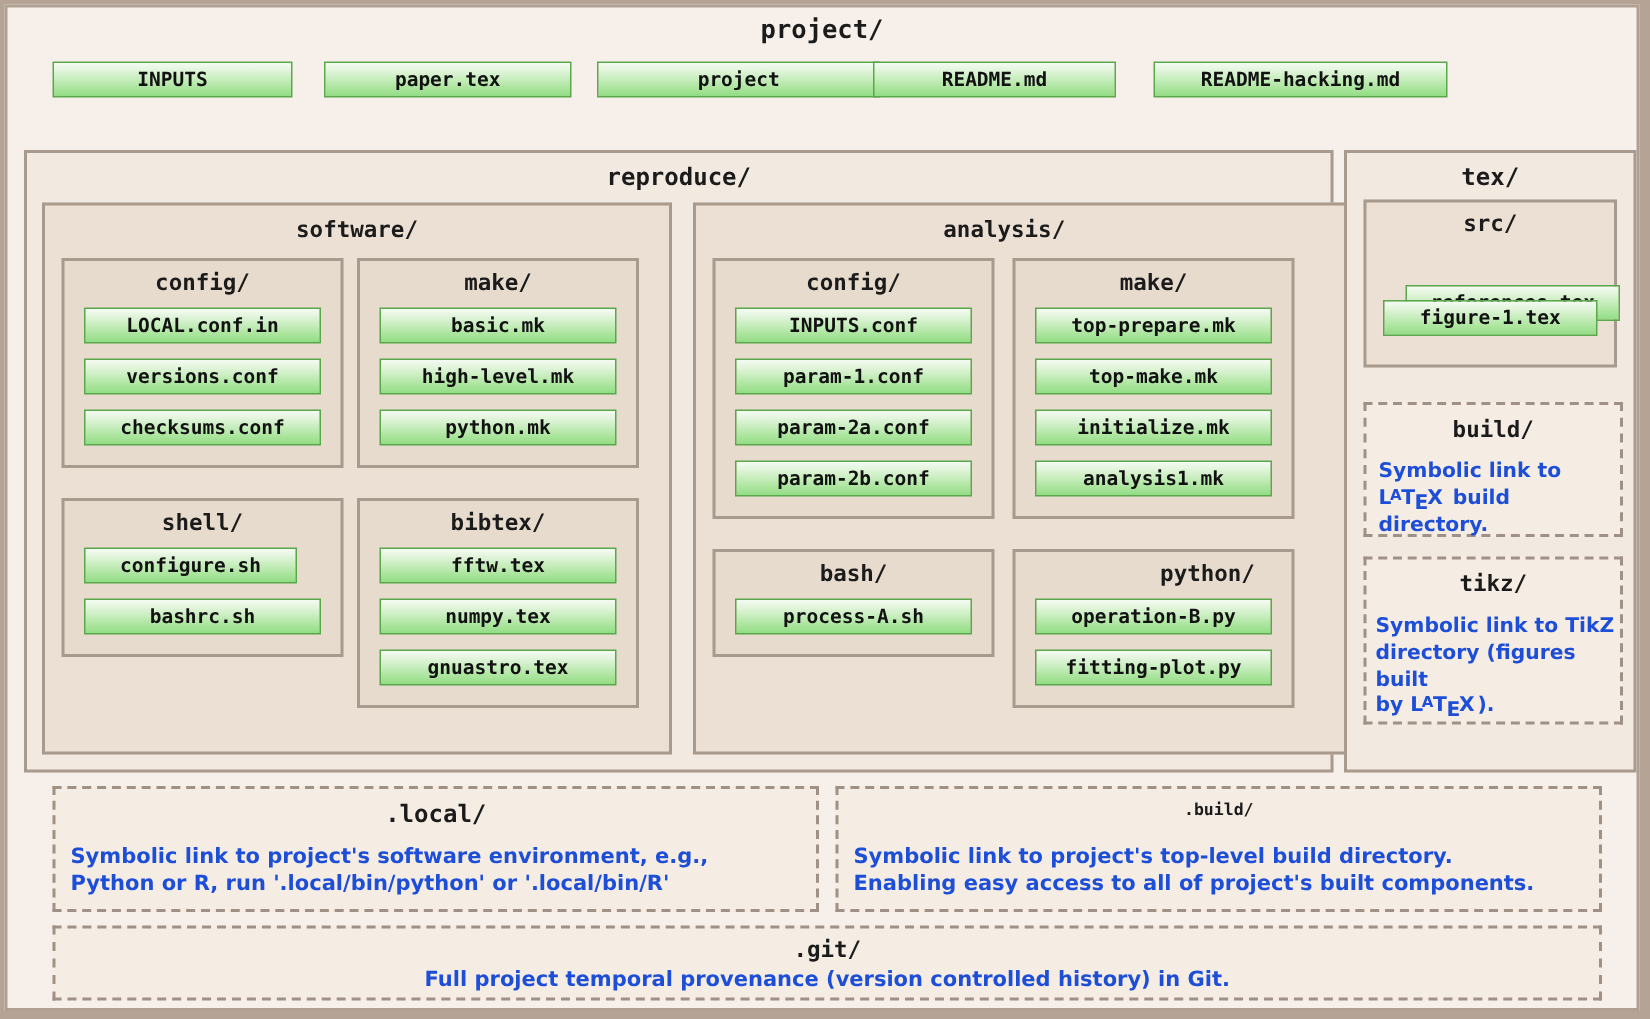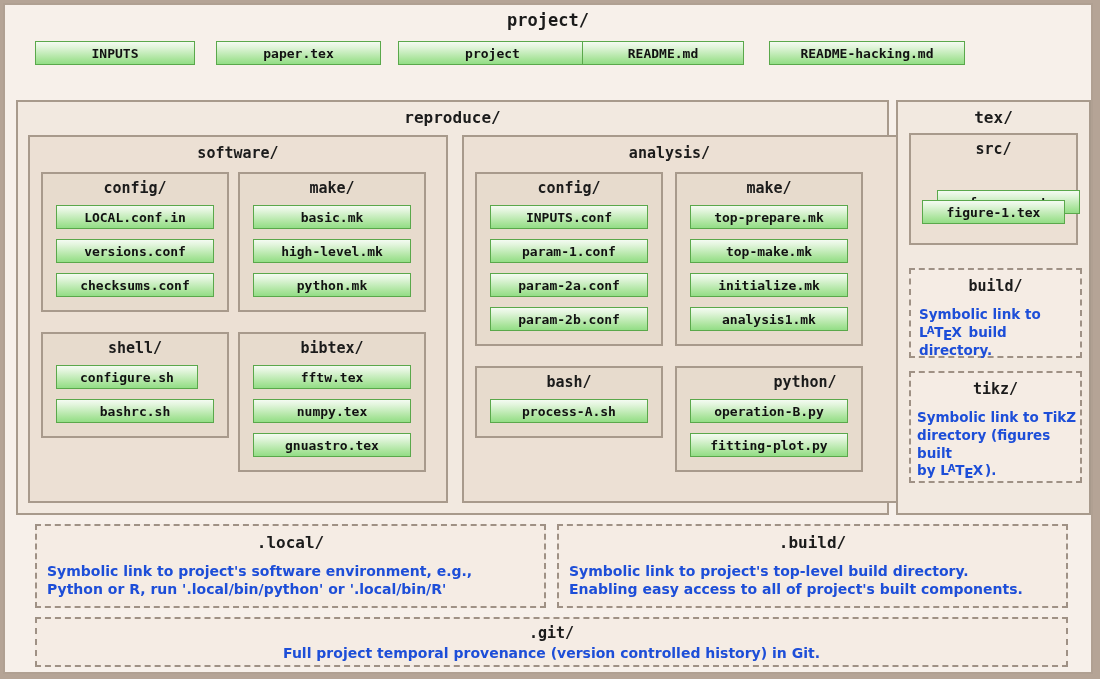--- a/index.html
+++ b/index.html
@@ -194,21 +194,21 @@
 
   <div class="dashed" style="left:30px;top:519px;width:511px;height:84px;">
     <div class="dirtitle abs" style="left:0;top:7px;width:507px;font-size:16px;">.local/</div>
     <div class="desc abs" style="left:10px;top:36px;width:492px;font-size:14px;">
       <div>Symbolic link to project's software environment, e.g.,</div>
       <div>Python or R, run '.local/bin/python' or '.local/bin/R'</div>
     </div>
   </div>
 
   <div class="dashed" style="left:552px;top:519px;width:511px;height:84px;">
-    <div class="dirtitle abs" style="left:0;top:7px;width:507px;font-size:16px;">.build/</div>
+    <div class="dirtitle abs" style="left:0;top:7px;width:507px;font-size:11px;">.build/</div>
     <div class="desc abs" style="left:10px;top:36px;width:492px;font-size:14px;">
       <div>Symbolic link to project's top-level build directory.</div>
       <div>Enabling easy access to all of project's built components.</div>
     </div>
   </div>
 
   <div class="dashed" style="left:30px;top:612px;width:1033px;height:50px;">
     <div class="dirtitle abs" style="left:0;top:5px;width:1029px;font-size:15px;">.git/</div>
     <div class="desc abs" style="left:0;top:25px;width:1029px;text-align:center;font-size:14px;">Full project temporal provenance (version controlled history) in Git.</div>
   </div>

